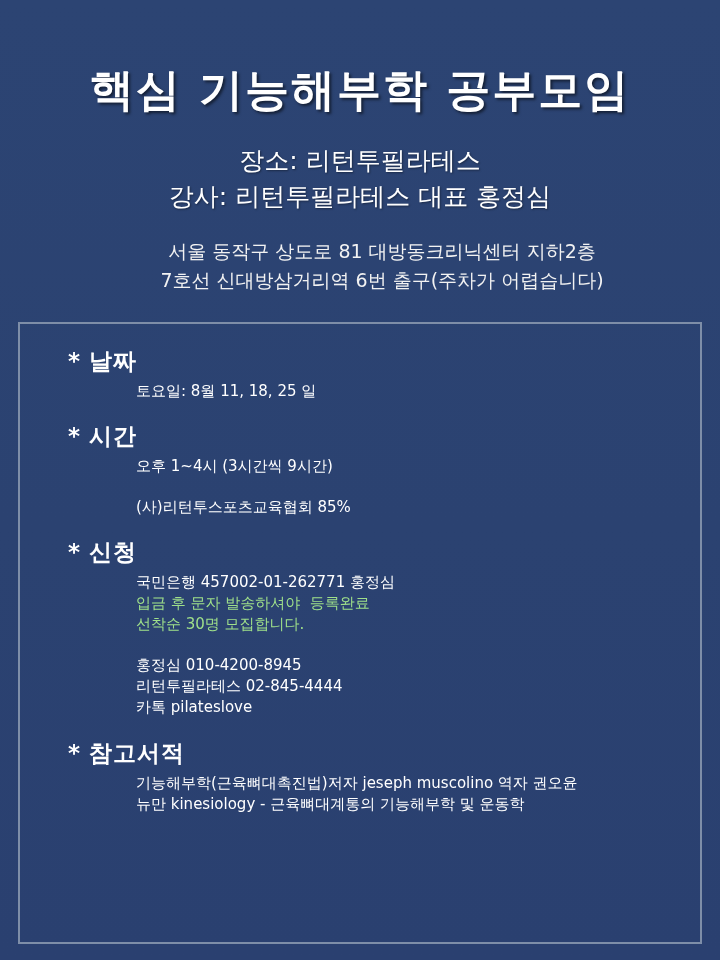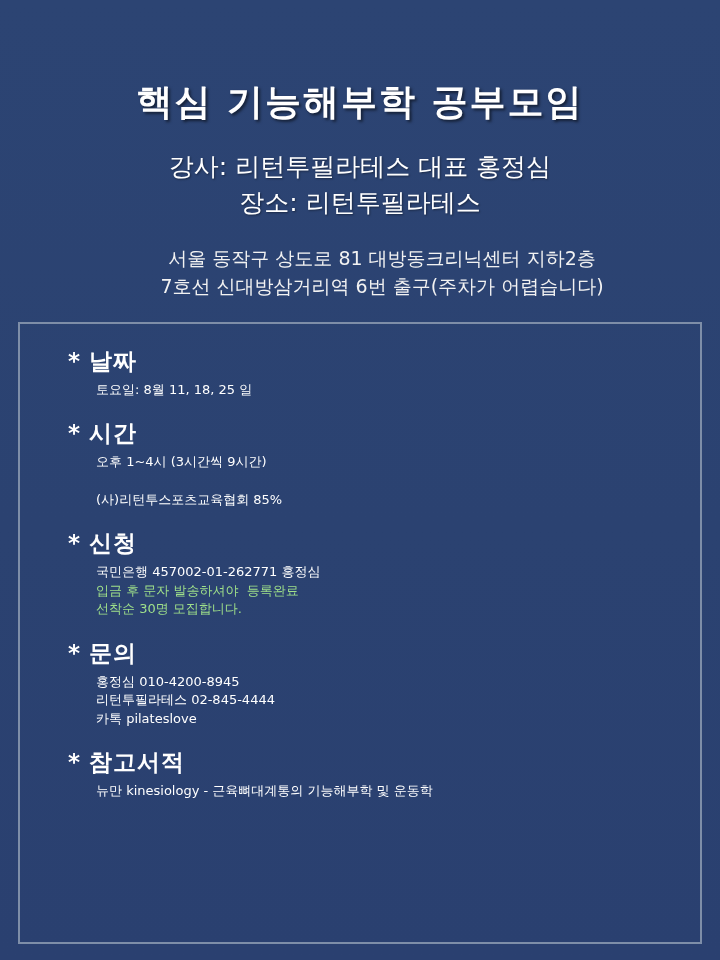--- a/index.html
+++ b/index.html
@@ -20,27 +20,27 @@
     inset: 0;
     background: linear-gradient(180deg, #2c4473 0%, #2b4271 55%, #2a4070 100%);
   }
 
   
   .header {
     padding-top: 64px;
     text-align: center;
   }
   .title {
-    font-size: 36px;
+    font-size: 44px;
     font-weight: bold;
     letter-spacing: 2px;
     color: #ffffff;
     text-shadow: 2px 2px 3px rgba(0,0,0,0.55);
     line-height: 1.2;
-    margin: 16px;
+    margin: 0;
   }
 
   .subtitle-block {
     margin-top: 26px;
     text-align: center;
   }
   .subtitle-line {
     font-size: 25px;
     line-height: 1.45;
     color: #ffffff;
@@ -81,40 +81,41 @@
     letter-spacing: 1px;
     margin: 0 0 4px 0;
   }
   .section-title .star {
     margin-right: 8px;
   }
   .section-lines {
     padding-left: 28px;
   }
   .line {
-    font-size: 13px;
+    font-size: 15px;
     line-height: 1.42;
     color: #ffffff;
     white-space: pre;
+    margin-left: 40px;
   }
   .line.highlight {
     color: #9fe08a;
   }
 </style>
 </head>
 <body>
 
 <div class="poster">
 
   <div class="header">
     <h1 class="title">핵심 기능해부학 공부모임</h1>
 
     <div class="subtitle-block">
+      <div class="subtitle-line">장소: 리턴투필라테스</div>
       <div class="subtitle-line">강사: 리턴투필라테스 대표 홍정심</div>
-      <div class="subtitle-line">장소: 리턴투필라테스</div>
     </div>
 
     <div class="address-block">
       <div class="address-line">서울 동작구 상도로 81 대방동크리닉센터 지하2층</div>
       <div class="address-line">7호선 신대방삼거리역 6번 출구(주차가 어렵습니다)</div>
     </div>
   </div>
 
   <div class="panel">
 
@@ -147,33 +148,31 @@
         <span class="star">*</span><span>신청</span>
       </div>
       <div class="section-lines">
         <div class="line">국민은행 457002-01-262771 홍정심</div>
         <div class="line highlight">입금 후 문자 발송하셔야  등록완료</div>
         <div class="line highlight">선착순 30명 모집합니다.</div>
       </div>
     </div>
 
     <div class="section">
-      <div class="section-title">
-        <span class="star">*</span><span>문의</span>
-      </div>
       <div class="section-lines">
         <div class="line">홍정심 010-4200-8945</div>
         <div class="line">리턴투필라테스 02-845-4444</div>
         <div class="line">카톡 pilateslove</div>
       </div>
     </div>
 
     <div class="section">
       <div class="section-title">
         <span class="star">*</span><span>참고서적</span>
       </div>
       <div class="section-lines">
+        <div class="line">기능해부학(근육뼈대촉진법)저자 jeseph muscolino 역자 권오윤</div>
         <div class="line">뉴만 kinesiology - 근육뼈대계통의 기능해부학 및 운동학</div>
       </div>
     </div>
 
   </div>
 </div>
 
 </body></html>

